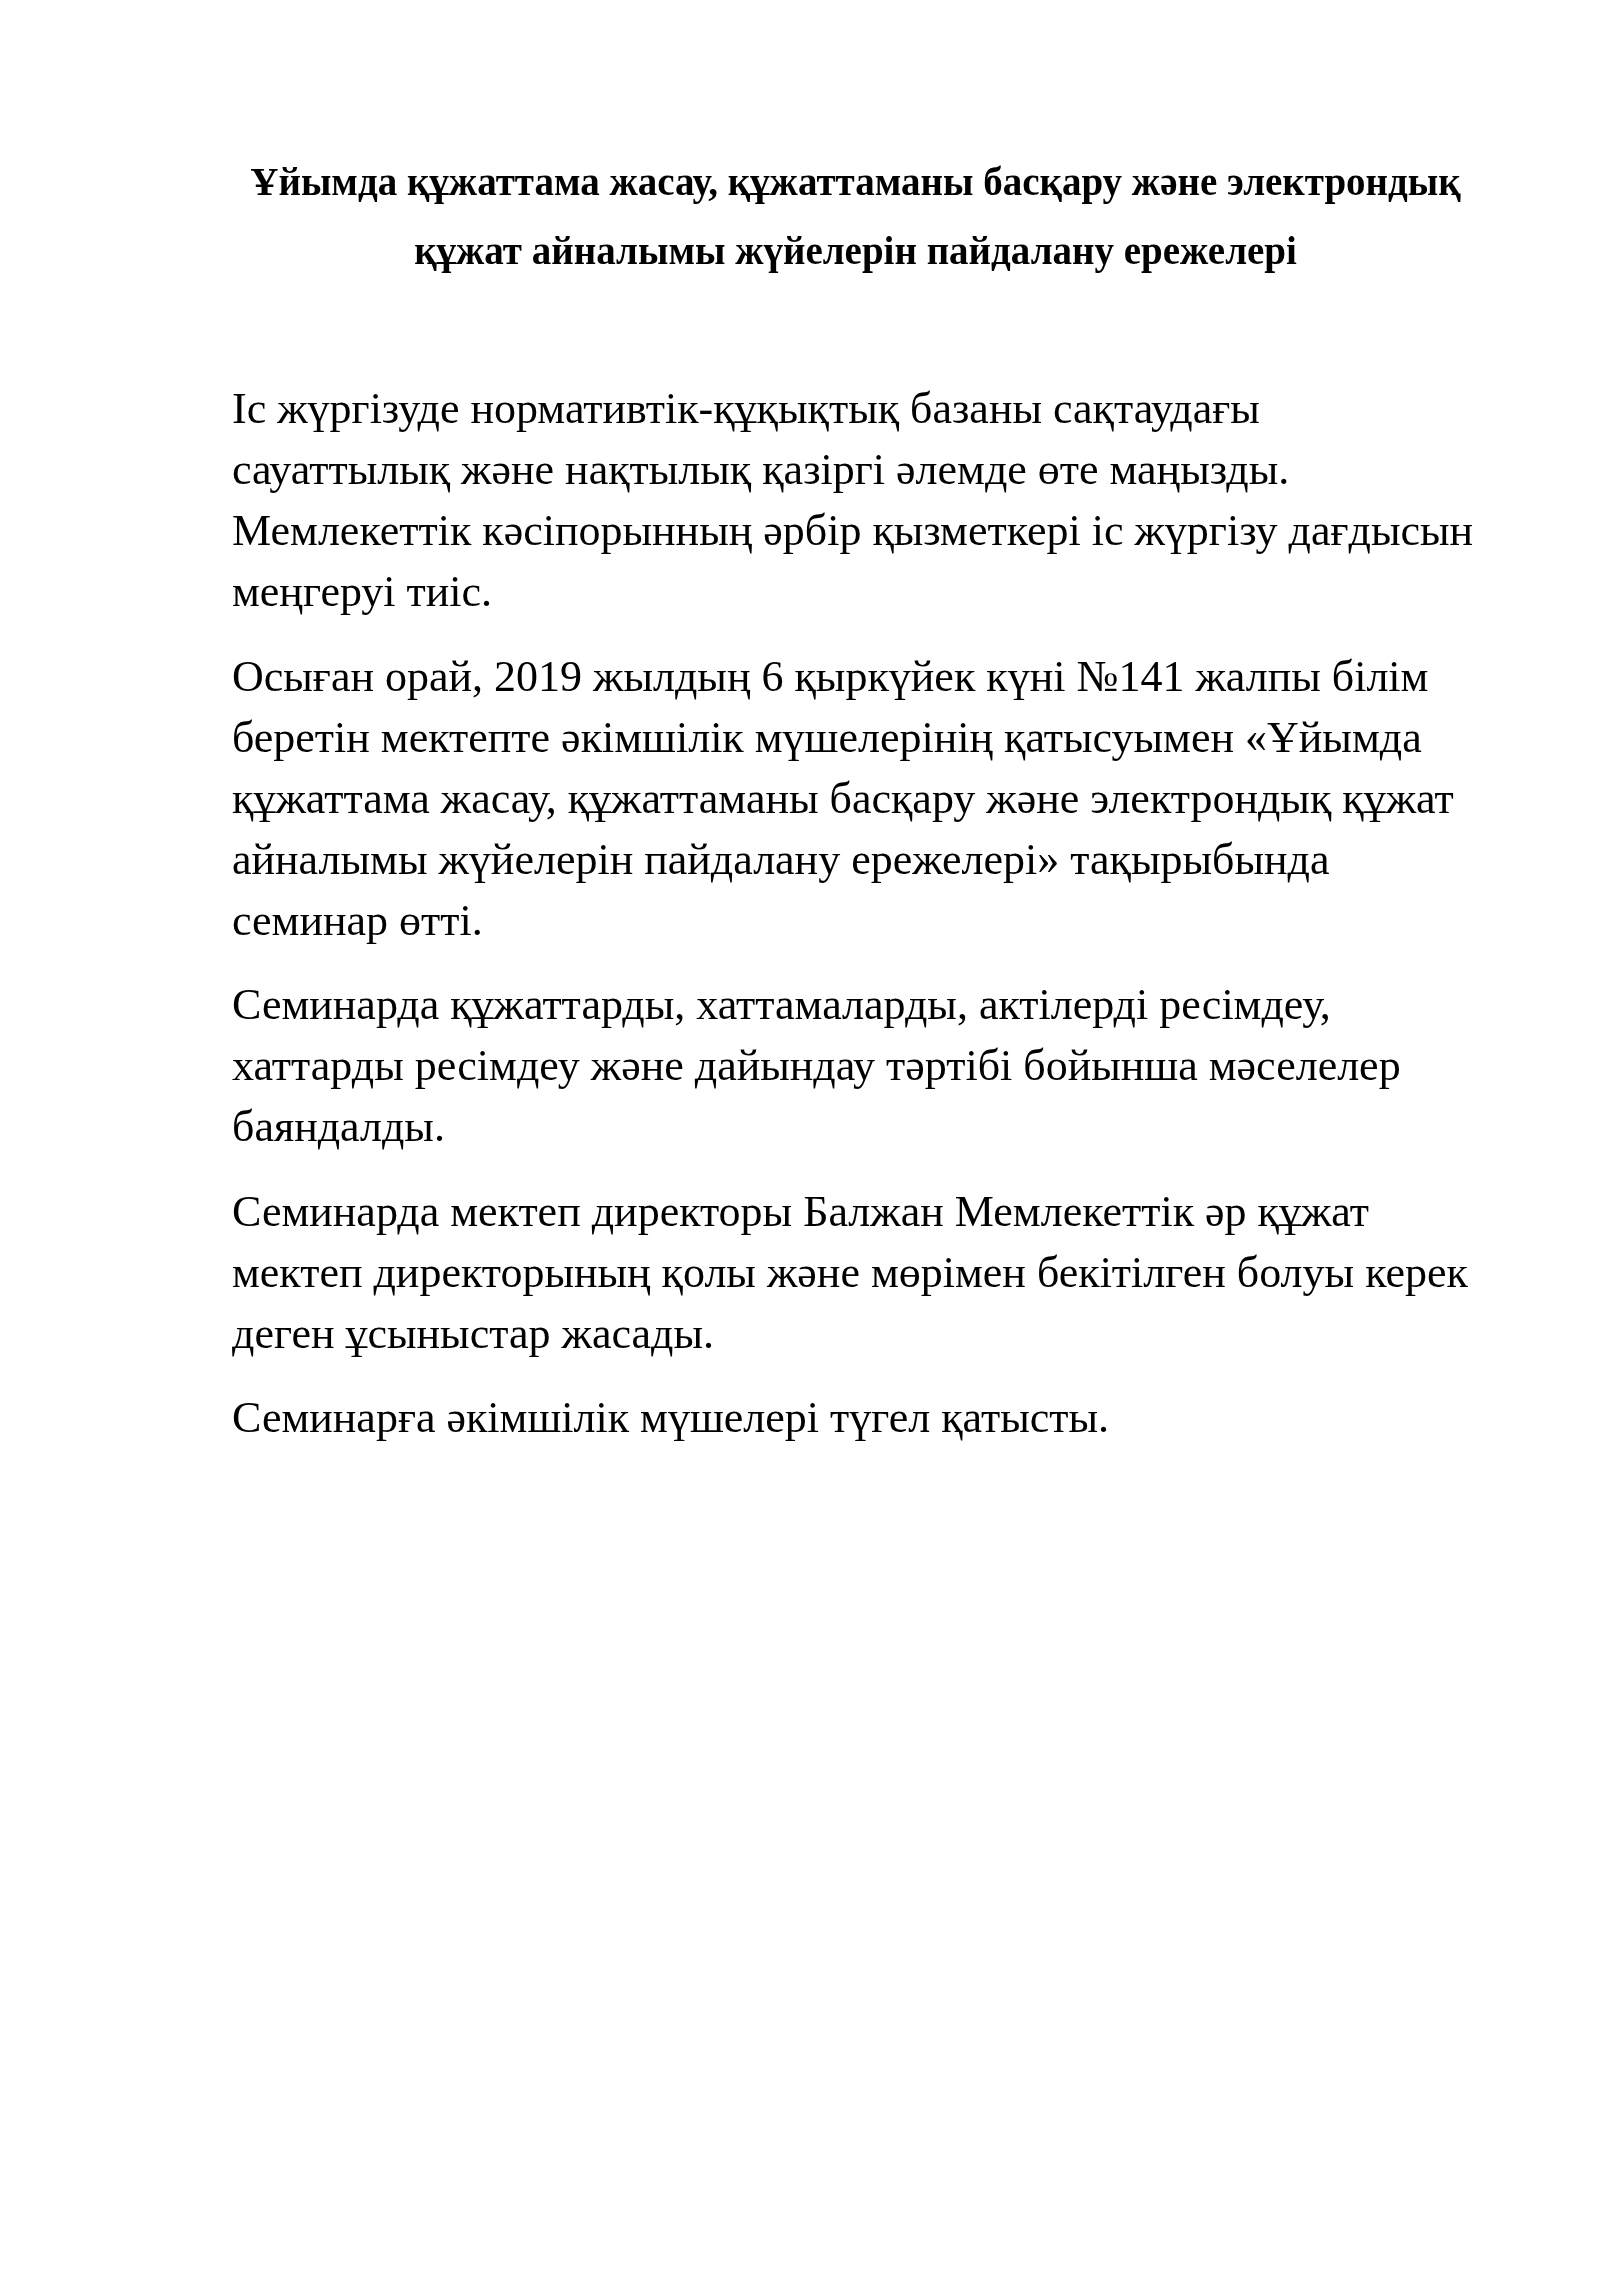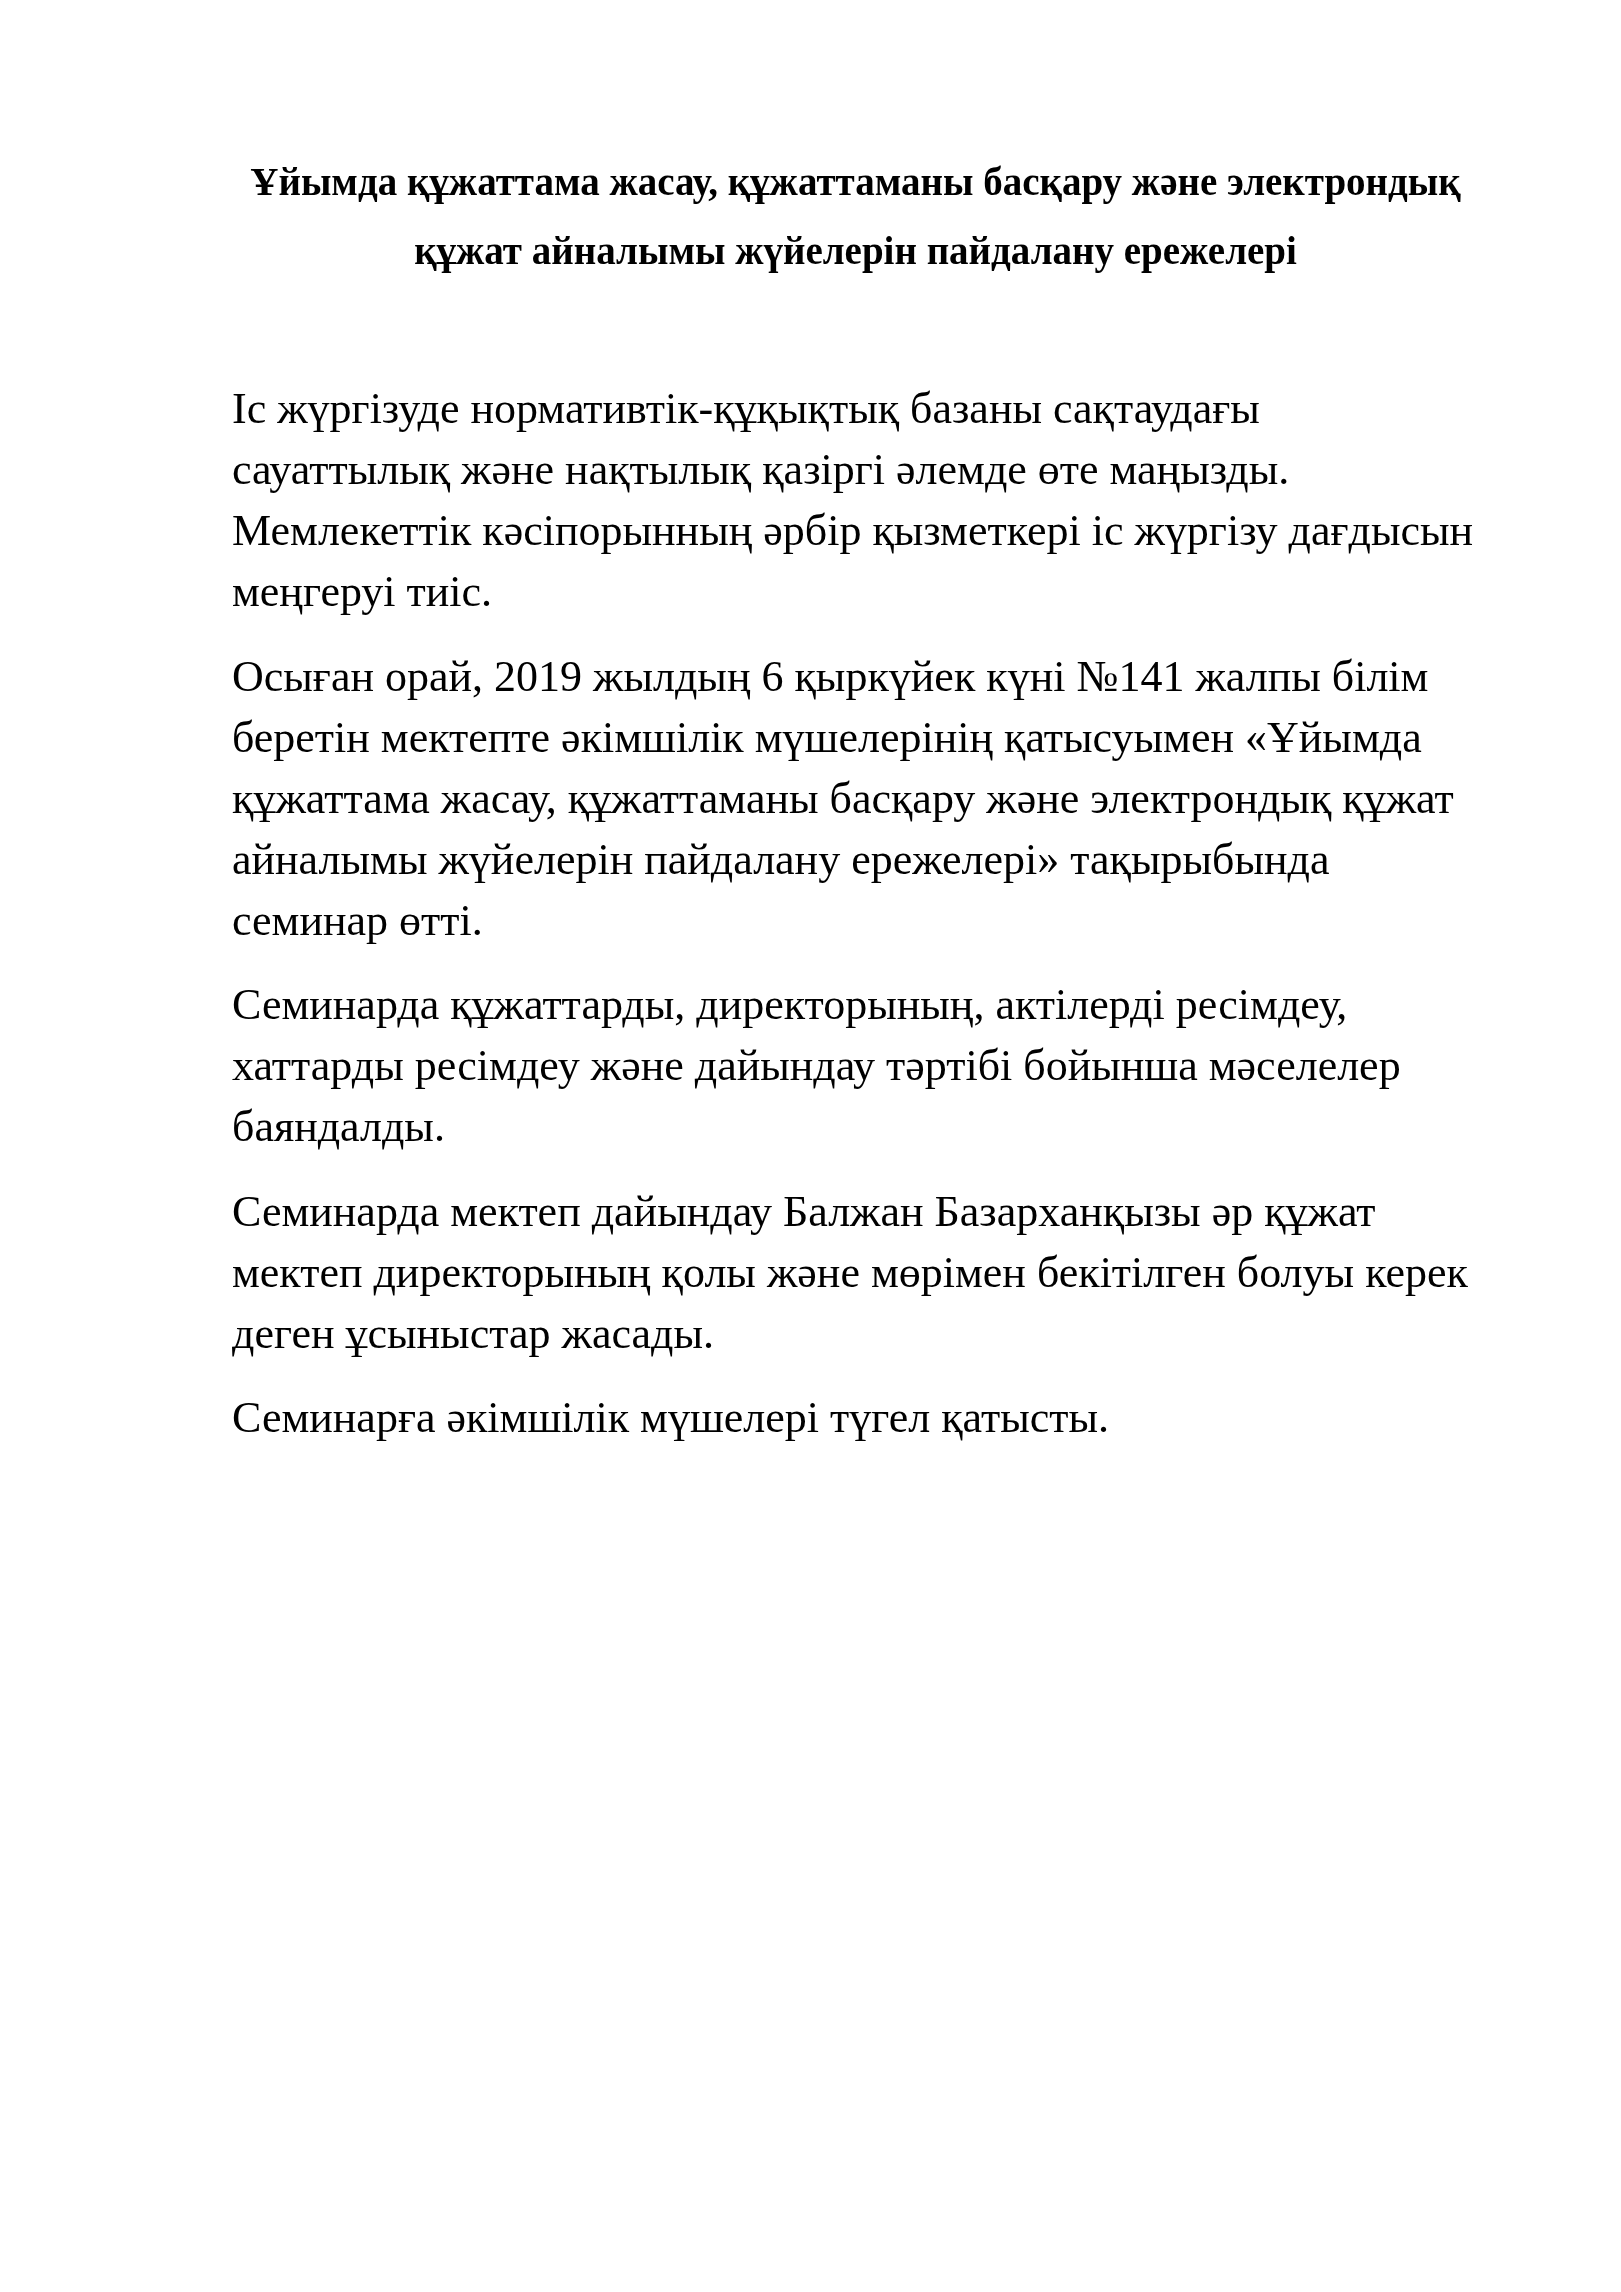--- a/index.html
+++ b/index.html
@@ -38,18 +38,18 @@
 </style>
 </head>
 <body>
 
 <div class="page">
   <h1 class="doc-title">Ұйымда құжаттама жасау, құжаттаманы басқару және электрондық құжат айналымы жүйелерін пайдалану ережелері</h1>
 
   <div class="doc-body">
     <p>Іс жүргізуде нормативтік-құқықтық базаны сақтаудағы сауаттылық және нақтылық қазіргі әлемде өте маңызды. Мемлекеттік кәсіпорынның әрбір қызметкері іс жүргізу дағдысын меңгеруі тиіс.</p>
     <p>Осыған орай, 2019 жылдың 6 қыркүйек күні №141 жалпы білім беретін мектепте әкімшілік мүшелерінің қатысуымен «Ұйымда құжаттама жасау, құжаттаманы басқару және электрондық құжат айналымы жүйелерін пайдалану ережелері» тақырыбында семинар өтті.</p>
-    <p>Семинарда құжаттарды, директорының, актілерді ресімдеу, хаттарды ресімдеу және дайындау тәртібі бойынша мәселелер баяндалды.</p>
-    <p>Семинарда мектеп дайындау Балжан Базарханқызы әр құжат мектеп директорының қолы және мөрімен бекітілген болуы керек деген ұсыныстар жасады.</p>
+    <p>Семинарда құжаттарды, хаттамаларды, актілерді ресімдеу, хаттарды ресімдеу және дайындау тәртібі бойынша мәселелер баяндалды.</p>
+    <p>Семинарда мектеп директоры Балжан Мемлекеттік әр құжат мектеп директорының қолы және мөрімен бекітілген болуы керек деген ұсыныстар жасады.</p>
     <p>Семинарға әкімшілік мүшелері түгел қатысты.</p>
   </div>
 </div>
 
 
 </body></html>

